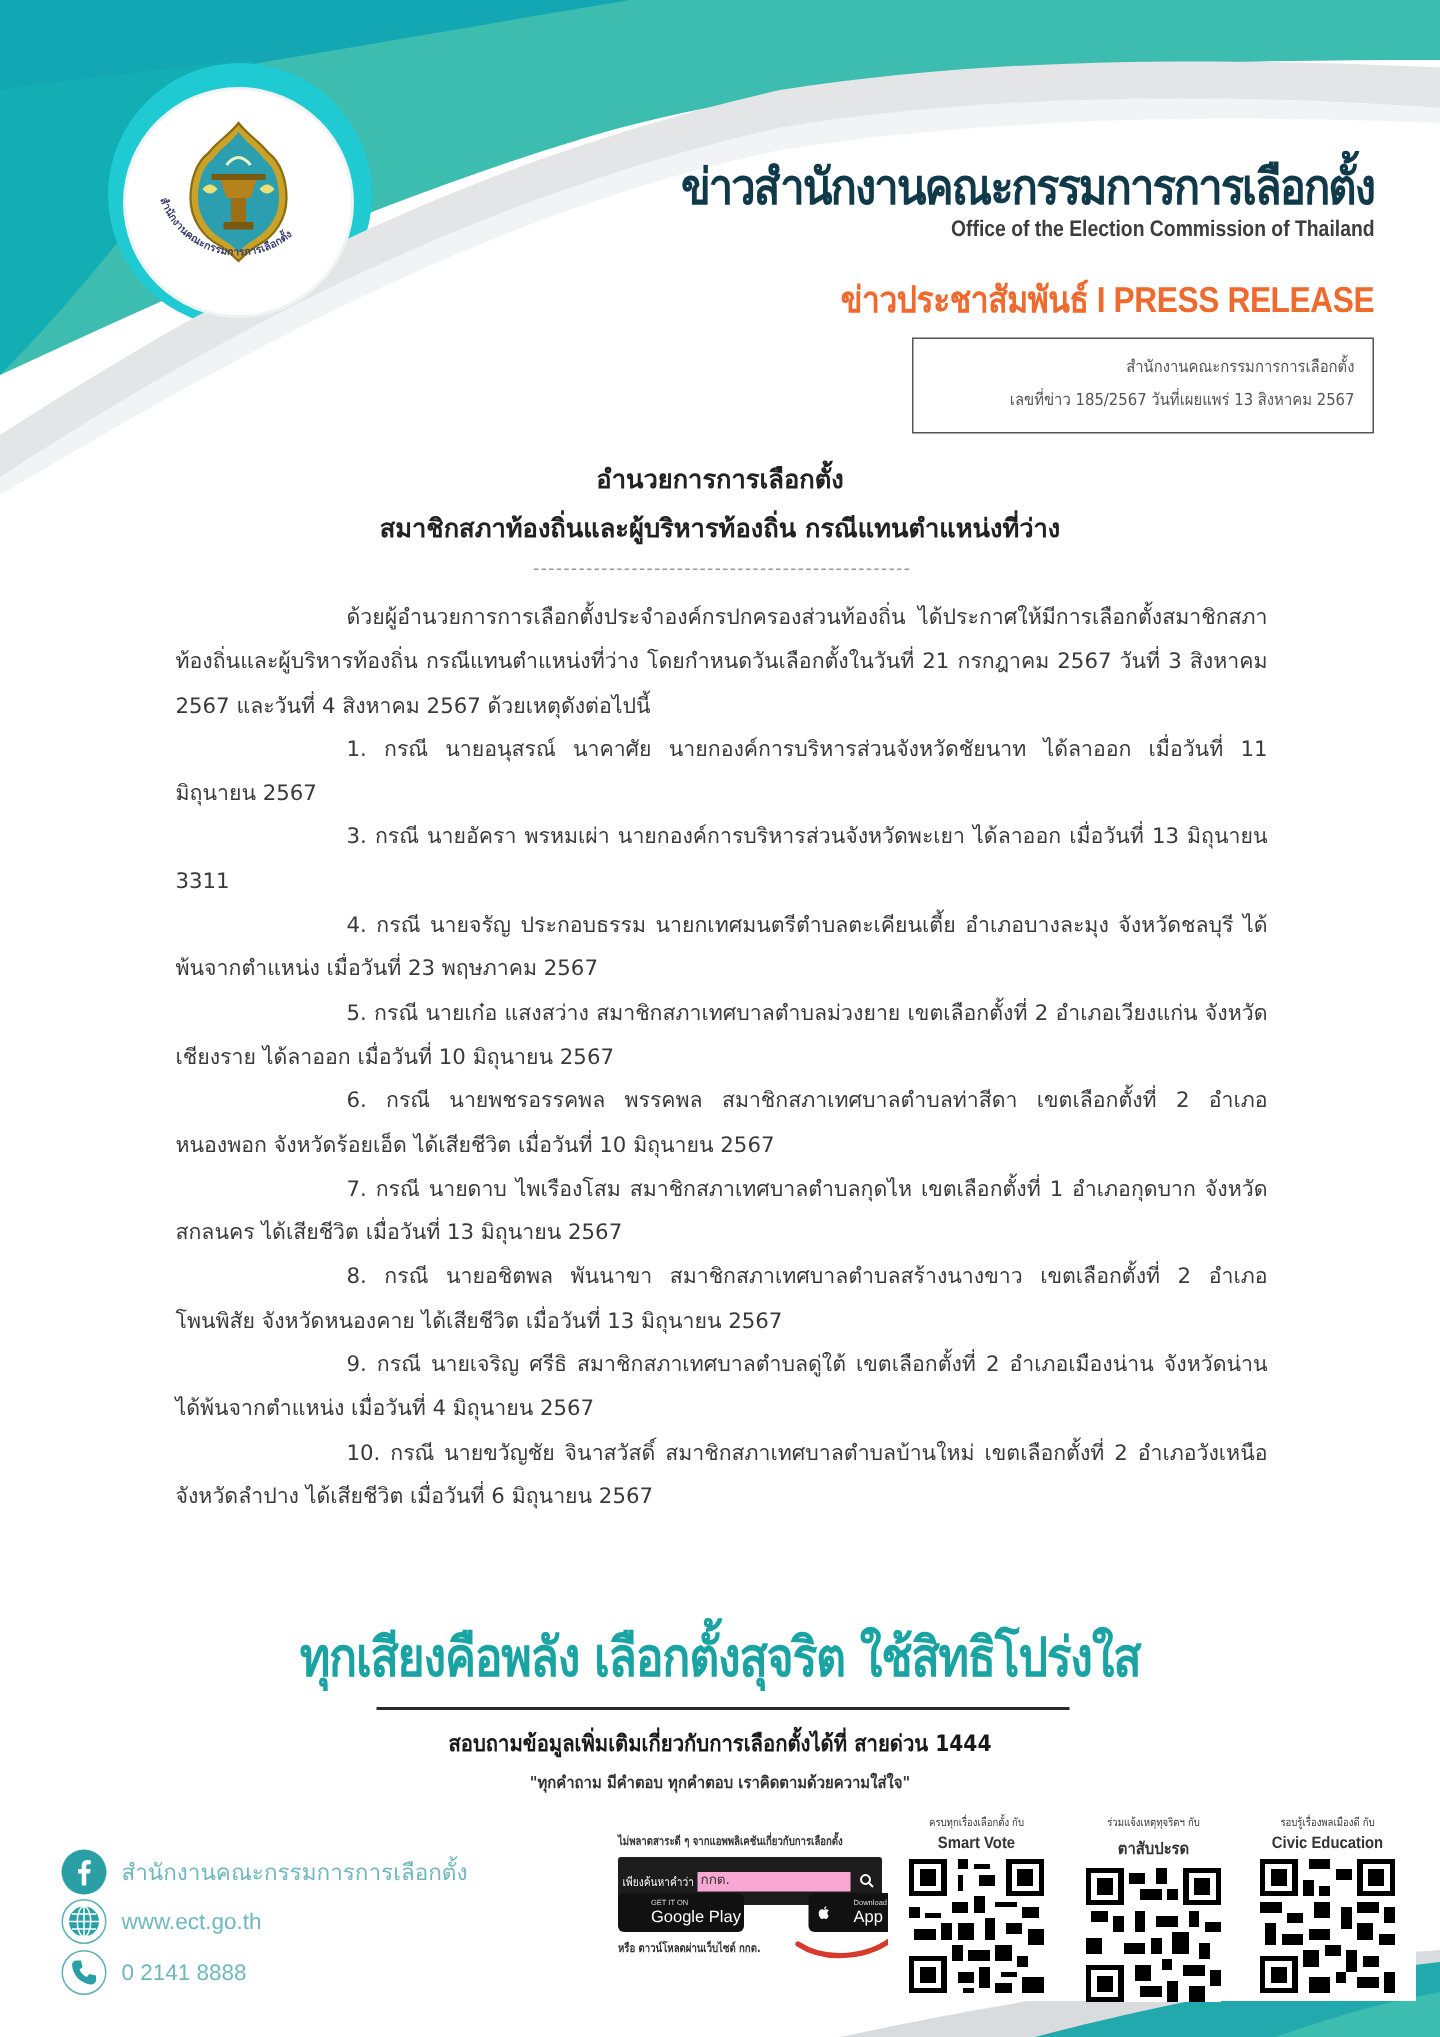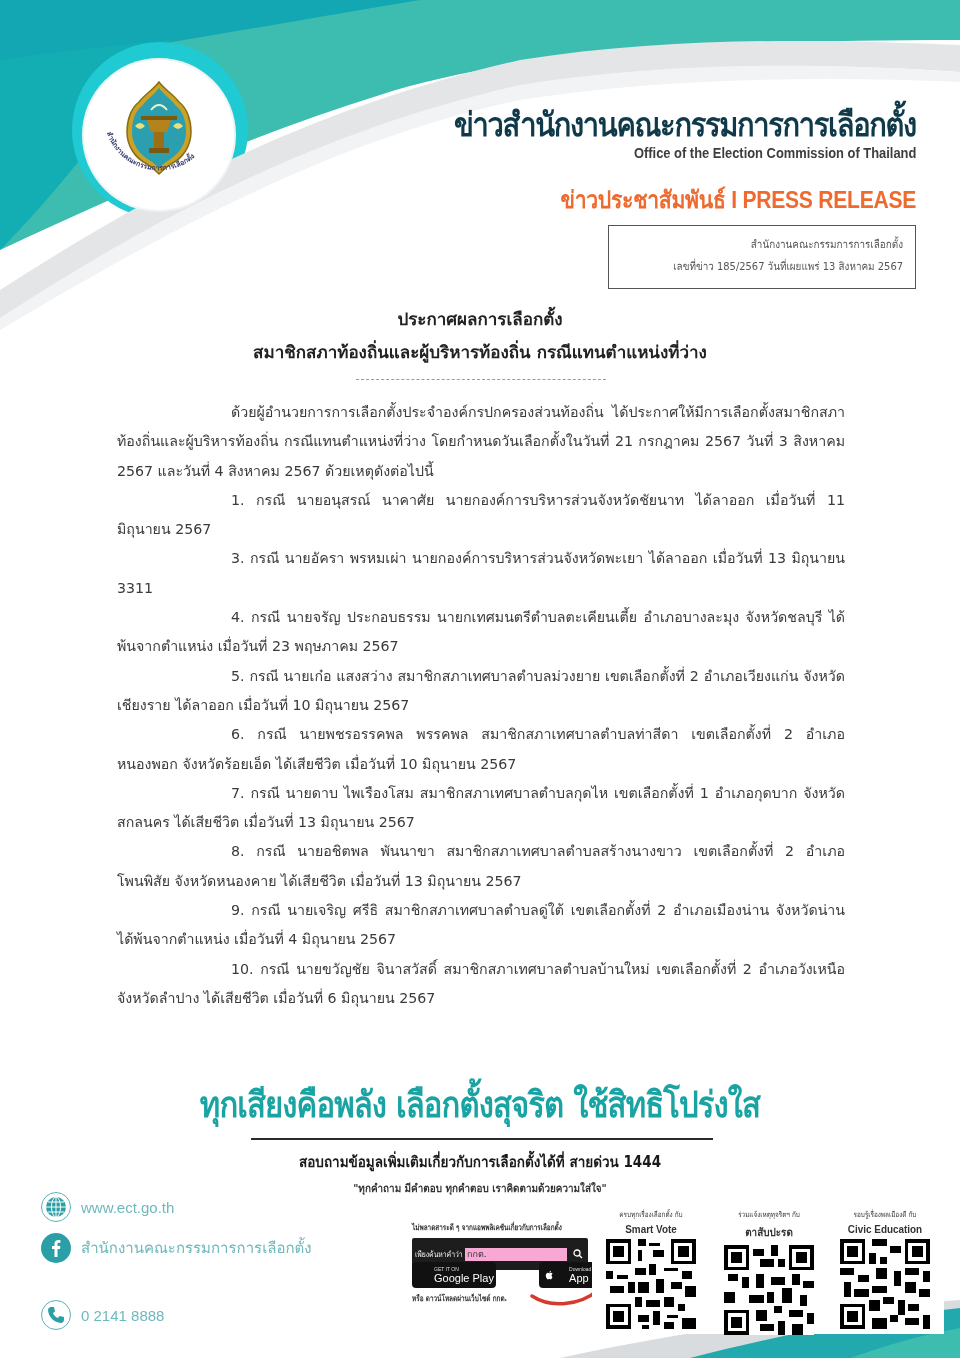--- a/index.html
+++ b/index.html
@@ -36,21 +36,21 @@
     .slogan { position: absolute; left: 0; top: 1076px; width: 960px; text-align: center; font-family: "DejaVu Sans", sans-serif; font-weight: bold; font-size: 36px; color: #1aa3a3; letter-spacing: -1px; transform: scaleX(0.86); white-space: nowrap; }
     .slogan-rule { position: absolute; left: 251px; top: 1138px; width: 462px; border-top: 2px solid #2a2a2a; }
     .hotline { position: absolute; left: 0; top: 1150px; width: 960px; text-align: center; font-family: "DejaVu Sans", sans-serif; font-weight: bold; font-size: 15px; color: #1a1a1a; transform: scaleX(0.9); white-space: nowrap; }
     .motto { position: absolute; left: 0; top: 1179px; width: 960px; text-align: center; font-family: "DejaVu Sans", sans-serif; font-weight: bold; font-size: 11px; color: #333; transform: scaleX(0.9); white-space: nowrap; }
 
     
     .contact { position: absolute; left: 41px; display: flex; align-items: center; gap: 10px; }
     .contact .ic { width: 30px; height: 30px; border-radius: 50%; display: flex; align-items: center; justify-content: center; }
     .contact .txt { font-family: "Liberation Sans", sans-serif; font-size: 15px; color: #6fb8bc; white-space: nowrap; }
     .c-fb { top: 1233px; }
-    .c-web { top: 1192px; justify-content: center; }
+    .c-web { top: 1266px; justify-content: center; }
     .c-tel { top: 1300px; }
 
     
     .app-note { position: absolute; left: 412px; top: 1221px; font-family: "DejaVu Sans", sans-serif; font-size: 8px; font-weight: bold; color: #333; white-space: nowrap; transform: scaleX(0.8); transform-origin: left center; }
     .search-bar { position: absolute; left: 412px; top: 1238px; width: 176px; height: 32px; background: #1d1d1d; border-radius: 2px; display: flex; align-items: center; padding: 0 3px; gap: 4px; }
     .search-bar .lbl { font-family: "DejaVu Sans", sans-serif; font-size: 8px; color: #fff; white-space: nowrap; transform: scaleX(0.85); transform-origin: left center; width: 46px; }
     .search-bar .inp { flex: 1; height: 13px; background: #f9a8d4; font-family: "DejaVu Sans", sans-serif; font-size: 9px; color: #333; padding-left: 2px; line-height: 13px; border: none; }
     .search-bar .mag { width: 14px; height: 13px; display: flex; align-items: center; justify-content: center; }
 
     .store-btn { position: absolute; top: 1262px; height: 26px; background: #111; border-radius: 4px; display: flex; align-items: center; padding: 0 6px; gap: 16px; color: #fff; }
@@ -113,21 +113,21 @@
 
 <div class="title-th">ข่าวสำนักงานคณะกรรมการการเลือกตั้ง</div>
 <div class="title-en">Office of the Election Commission of Thailand</div>
 <div class="press">ข่าวประชาสัมพันธ์ I PRESS RELEASE</div>
 
 <div class="newsbox">
   <div>สำนักงานคณะกรรมการการเลือกตั้ง</div>
   <div>เลขที่ข่าว 185/2567 วันที่เผยแพร่ 13 สิงหาคม 2567</div>
 </div>
 
-<div class="doc-title l1">ประกาศผลการเลือกตั้ง</div>
+<div class="doc-title l1">อำนวยการการเลือกตั้ง</div>
 <div class="doc-title l2">สมาชิกสภาท้องถิ่นและผู้บริหารท้องถิ่น กรณีแทนตำแหน่งที่ว่าง</div>
 <div class="dash-line"></div>
 
 <div class="body-text">
   <p class="indent">ด้วยผู้อำนวยการการเลือกตั้งประจำองค์กรปกครองส่วนท้องถิ่น ได้ประกาศให้มีการเลือกตั้งสมาชิกสภาท้องถิ่นและผู้บริหารท้องถิ่น กรณีแทนตำแหน่งที่ว่าง โดยกำหนดวันเลือกตั้งในวันที่ 21 กรกฎาคม 2567 วันที่ 3 สิงหาคม 2567 และวันที่ 4 สิงหาคม 2567 ด้วยเหตุดังต่อไปนี้</p>
   <p class="item">1. กรณี นายอนุสรณ์ นาคาศัย นายกองค์การบริหารส่วนจังหวัดชัยนาท ได้ลาออก เมื่อวันที่ 11 มิถุนายน 2567</p>
   <p class="item">3. กรณี นายอัครา พรหมเผ่า นายกองค์การบริหารส่วนจังหวัดพะเยา ได้ลาออก เมื่อวันที่ 13 มิถุนายน 3311</p>
   <p class="item">4. กรณี นายจรัญ ประกอบธรรม นายกเทศมนตรีตำบลตะเคียนเตี้ย อำเภอบางละมุง จังหวัดชลบุรี ได้พ้นจากตำแหน่ง เมื่อวันที่ 23 พฤษภาคม 2567</p>
   <p class="item">5. กรณี นายเก๋อ แสงสว่าง สมาชิกสภาเทศบาลตำบลม่วงยาย เขตเลือกตั้งที่ 2 อำเภอเวียงแก่น จังหวัดเชียงราย ได้ลาออก เมื่อวันที่ 10 มิถุนายน 2567</p>
   <p class="item">6. กรณี นายพชรอรรคพล พรรคพล สมาชิกสภาเทศบาลตำบลท่าสีดา เขตเลือกตั้งที่ 2 อำเภอหนองพอก จังหวัดร้อยเอ็ด ได้เสียชีวิต เมื่อวันที่ 10 มิถุนายน 2567</p>

